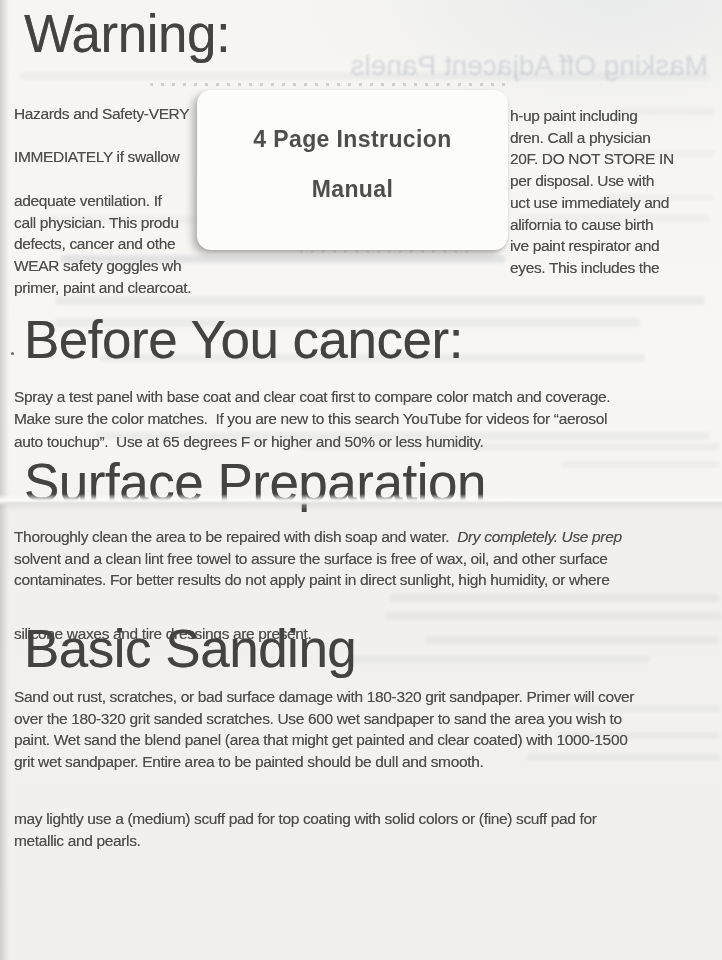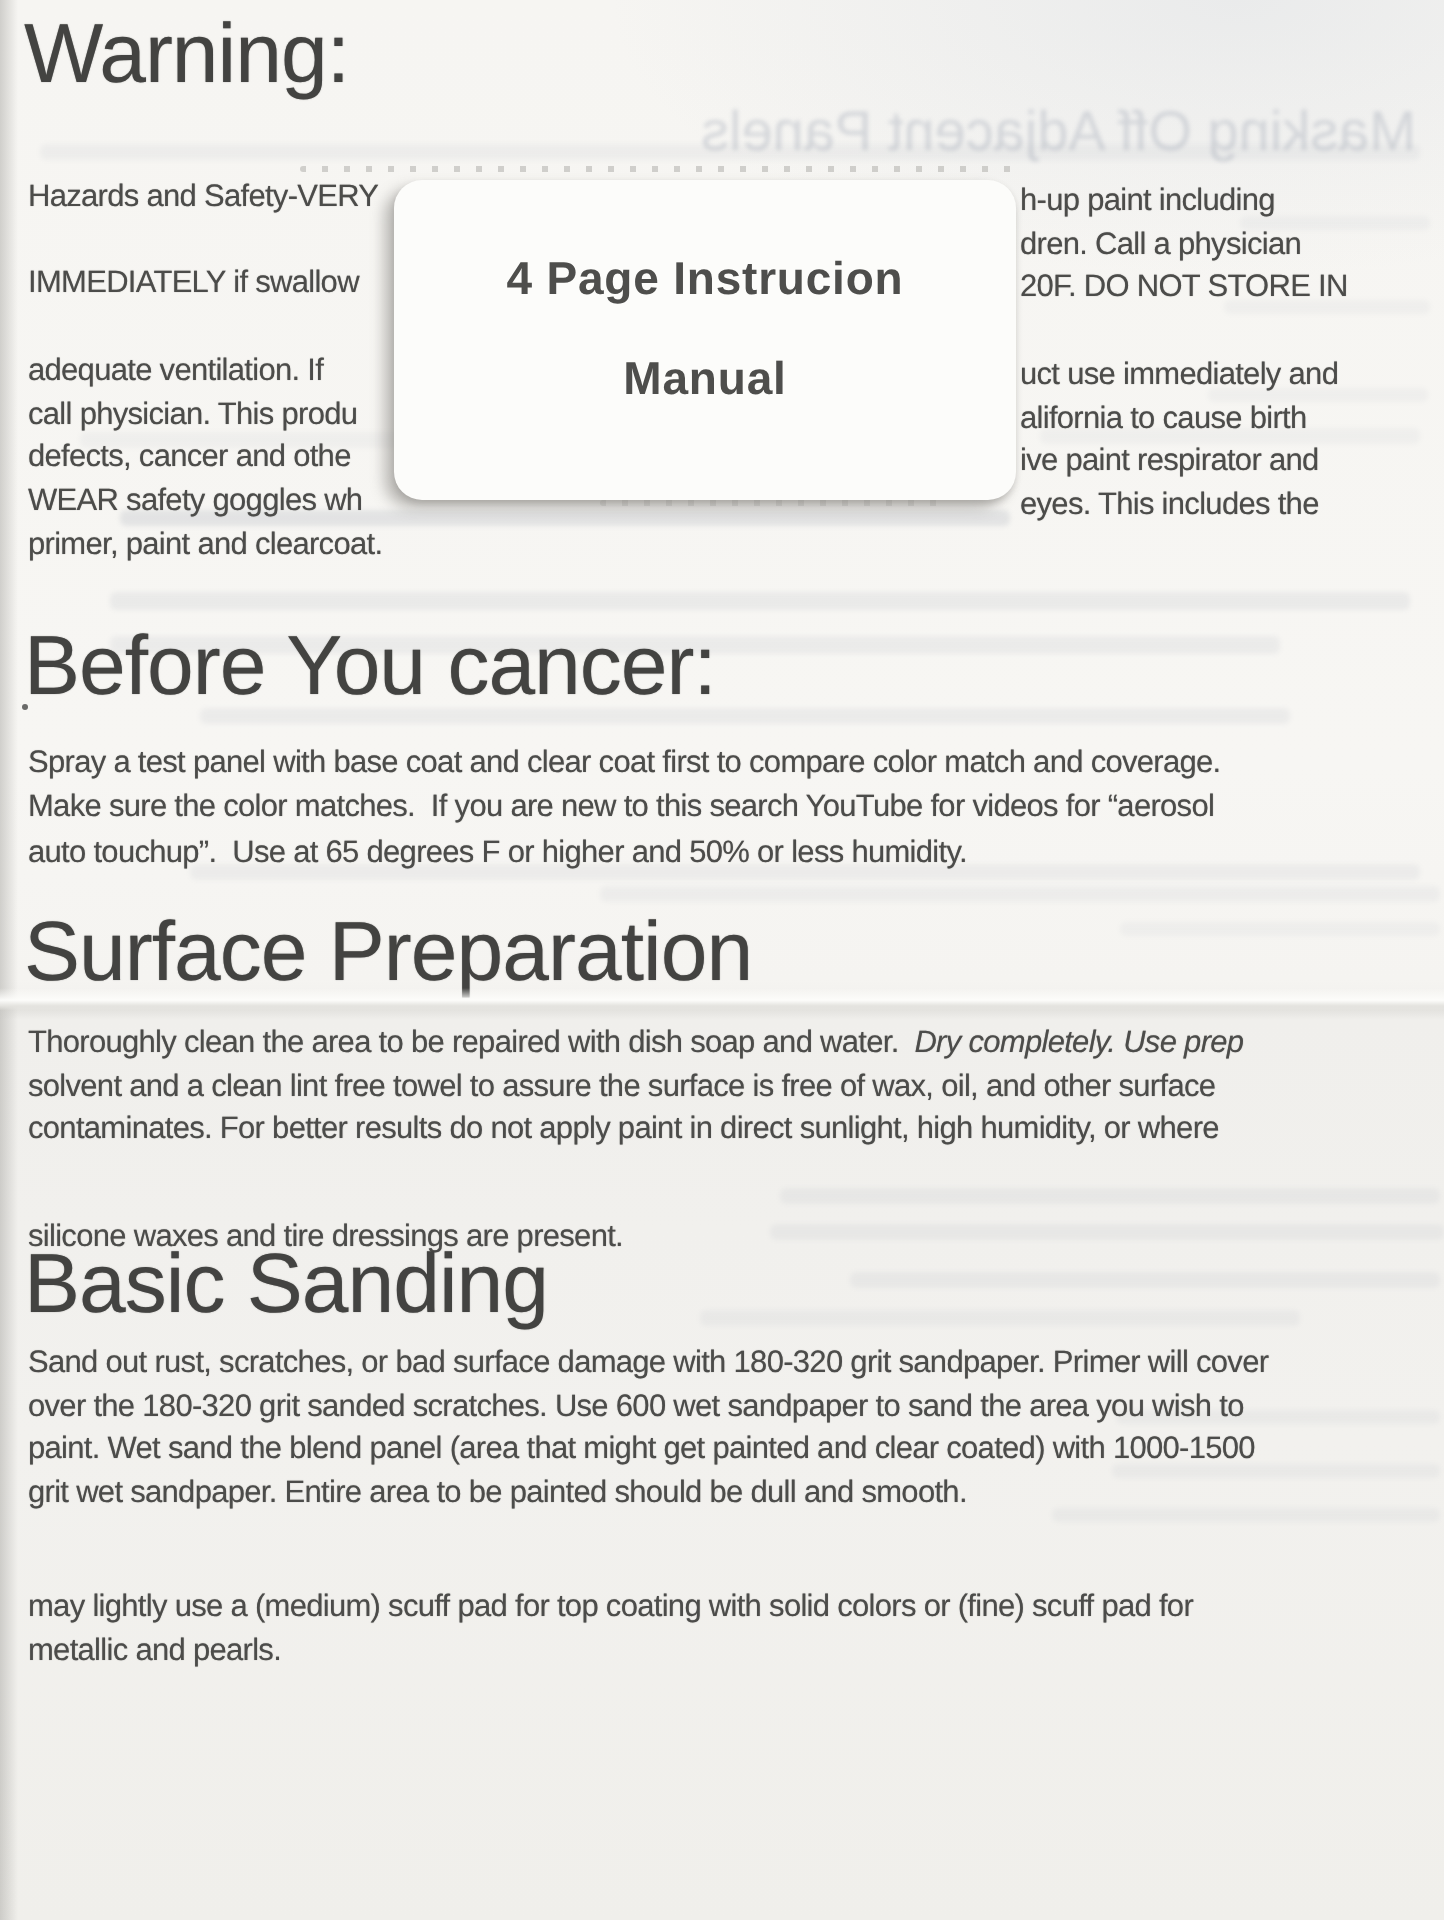--- a/index.html
+++ b/index.html
@@ -8,24 +8,24 @@
     background:linear-gradient(180deg,#f6f5f2 0%,#f7f6f3 40%,#f5f4f1 51%,#f0efec 53%,#f2f1ee 75%,#f0efeb 100%);
     font-family:"Liberation Sans","DejaVu Sans",sans-serif;
     color:#4c4c4a;
   }
   .edge-left{position:absolute;left:0;top:0;width:9px;height:960px;
     background:linear-gradient(90deg,rgba(176,175,171,.55),rgba(176,175,171,0));}
   .wash-topright{position:absolute;right:0;top:0;width:420px;height:140px;
     background:radial-gradient(ellipse at 75% 0%,rgba(203,209,218,.28),rgba(203,209,218,0) 70%);}
   .sheet-edge{position:absolute;left:0;top:494px;width:722px;height:16px;
     background:linear-gradient(180deg,rgba(253,253,251,0) 0%,rgba(253,253,251,.95) 38%,#e4e3df 56%,rgba(198,197,192,.30) 70%,rgba(241,240,237,0) 100%);}
-  .heading{position:absolute;left:12px;font-size:42px;line-height:1.2;letter-spacing:-.5px;
+  .heading{position:absolute;left:24px;font-size:53px;line-height:1.2;letter-spacing:-.5px;
     color:#434341;white-space:pre;text-shadow:0 0 .6px rgba(67,67,65,.55);}
   .bodyline{position:absolute;font-size:15.5px;line-height:21.7px;letter-spacing:-.35px;
-    white-space:pre;color:#4c4c4a;text-shadow:0 0 .5px rgba(76,76,74,.6);}
+    white-space:pre;color:#4c4c4a;text-shadow:0 0 .5px rgba(76,76,74,.6);margin-top:15px;}
   .left-col{left:14px;}
   .right-col{left:510px;}
   .italic{font-style:italic;}
   .sticker{position:absolute;left:197px;top:90px;width:311px;height:160px;
     background:#fcfcfa;border-radius:14px;z-index:6;
     box-shadow:-5px 4px 7px rgba(118,116,110,.45),0 2px 3px rgba(118,116,110,.28);}
   .sticker-line{position:absolute;left:0;width:100%;text-align:center;font-weight:700;
     font-size:23px;letter-spacing:.4px;color:#4e4e4c;white-space:pre;}
   .perf{position:absolute;height:3px;border-radius:2px;
     background:repeating-linear-gradient(90deg,#b6b5b1 0 3px,rgba(0,0,0,0) 3px 11px);}
@@ -70,20 +70,21 @@
   <div class="bodyline left-col" style="top:131.4px">IMMEDIATELY if swallow</div>
   <div class="bodyline left-col" style="top:174.8px">adequate ventilation. If</div>
   <div class="bodyline left-col" style="top:196.5px">call physician. This produ</div>
   <div class="bodyline left-col" style="top:218.2px">defects, cancer and othe</div>
   <div class="bodyline left-col" style="top:239.9px">WEAR safety goggles wh</div>
   <div class="bodyline left-col" style="top:261.6px">primer, paint and clearcoat.</div>
 
   <div class="bodyline right-col" style="top:90px">h-up paint including</div>
   <div class="bodyline right-col" style="top:111.7px">dren. Call a physician</div>
   <div class="bodyline right-col" style="top:133.4px">20F. DO NOT STORE IN</div>
+  <div class="bodyline right-col" style="top:155.1px">per disposal. Use with</div>
   <div class="bodyline right-col" style="top:176.8px">uct use immediately and</div>
   <div class="bodyline right-col" style="top:198.5px">alifornia to cause birth</div>
   <div class="bodyline right-col" style="top:220.2px">ive paint respirator and</div>
   <div class="bodyline right-col" style="top:241.9px">eyes. This includes the</div>
 
   <div class="perf" style="left:150px;top:83px;width:360px;opacity:.6"></div>
   <div class="perf" style="left:300px;top:250px;width:175px;opacity:.32"></div>
   <div class="sticker">
     <div class="sticker-line" style="top:36px">4 Page Instrucion</div>
     <div class="sticker-line" style="top:86px">Manual</div>

